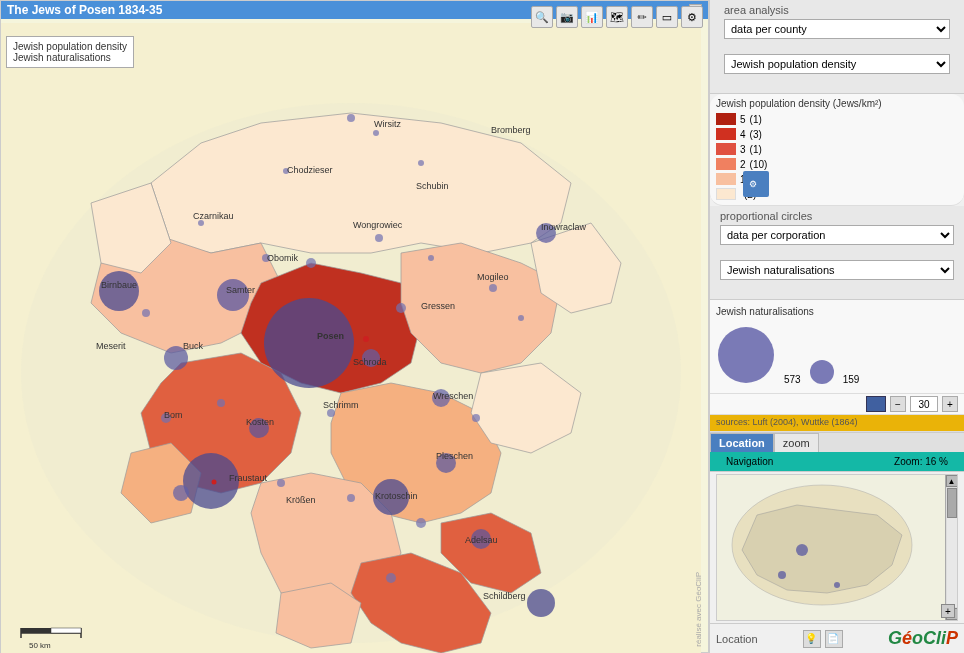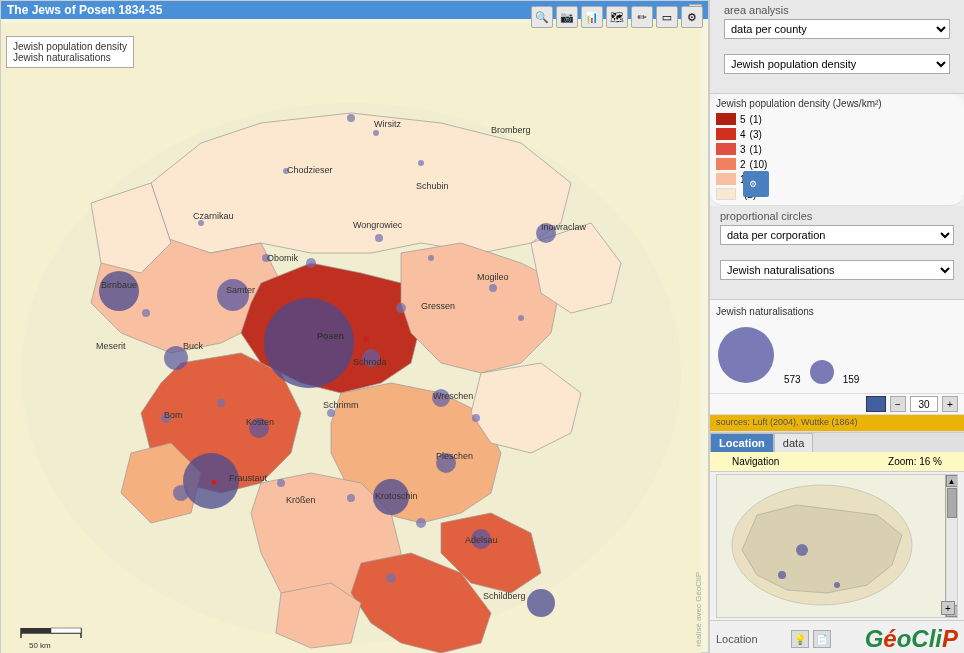--- a/index.html
+++ b/index.html
@@ -42,21 +42,21 @@
     .circle-blue-box { width: 20px; height: 16px; background: #4060a0; border: 1px solid #335; }
     .ctrl-btn { width: 16px; height: 16px; background: #ddd; border: 1px solid #aaa; cursor: pointer; font-size: 10px; display: flex; align-items: center; justify-content: center; }
     .ctrl-input { width: 28px; height: 16px; border: 1px solid #aaa; text-align: center; font-size: 10px; }
 
     #location-zoom { display: flex; flex-direction: column; flex: 1; border-top: 1px solid #ccc; }
     #location-tabs { display: flex; background: #e0e0e0; }
     .loc-tab { padding: 3px 8px; font-size: 11px; cursor: pointer; border: 1px solid #bbb; border-bottom: none; background: #c8d8f0; color: #333; }
     .loc-tab.active { background: #4a7fc0; color: white; font-weight: bold; }
     .loc-tab:not(.active) { background: #e8e8e8; }
 
-    #nav-area { padding: 4px 22px; background: #fef9c3; display: flex; align-items: center; justify-content: space-between; font-size: 10px; border-bottom: 1px solid #ccc; }
+    #nav-area { padding: 4px 16px; background: #14b8a6; display: flex; align-items: center; justify-content: space-between; font-size: 10px; border-bottom: 1px solid #ccc; }
 
     #minimap { position: relative; background: #f0f0e0; border: 1px solid #ccc; margin: 2px 6px; flex: 1; min-height: 140px; overflow: hidden; }
     #minimap-scroll { position: absolute; right: 0; top: 0; bottom: 0; width: 12px; background: #ddd; border-left: 1px solid #aaa; display: flex; flex-direction: column; align-items: center; }
     .scroll-btn { width: 12px; height: 12px; background: #bbb; border: 1px solid #888; cursor: pointer; display: flex; align-items: center; justify-content: center; font-size: 8px; }
     .scroll-track { flex: 1; background: #e8e8e8; width: 10px; margin: 1px; }
     .scroll-thumb { width: 10px; height: 30px; background: #aaa; border: 1px solid #888; }
     .scroll-plus { position: absolute; bottom: 2px; right: 2px; width: 14px; height: 14px; background: #ccc; border: 1px solid #888; cursor: pointer; font-size: 10px; display: flex; align-items: center; justify-content: center; }
 
     #outputs { display: flex; align-items: center; justify-content: space-between; padding: 4px 6px; background: #f0f0f0; border-top: 1px solid #ccc; }
     #outputs .section-title { font-size: 11px; color: #555; }
@@ -298,21 +298,21 @@
       <div class="ctrl-btn">+</div>
     </div>
 
     <div id="sources2">
       <div style="font-size:9px;color:#555;padding:2px 6px 4px;background:#eab308;border-bottom:1px solid #ddd;">sources: Luft (2004), Wuttke (1864)</div>
     </div>
 
     <div id="location-zoom">
       <div id="location-tabs">
         <div class="loc-tab active">Location</div>
-        <div class="loc-tab">data</div>
+        <div class="loc-tab">zoom</div>
       </div>
       <div id="nav-area">
         <span>Navigation</span>
         <span>Zoom: 16 %</span>
       </div>
       <div id="minimap">
         <svg width="220" height="140" viewBox="0 0 220 140">
           <rect x="0" y="0" width="220" height="140" fill="#f0f0e0"></rect>
           <ellipse cx="105" cy="70" rx="90" ry="60" fill="#e8e0c0" stroke="#aaa" stroke-width="0.5"></ellipse>
           <path d="M40,40 L80,30 L120,35 L160,40 L185,60 L175,90 L150,110 L110,118 L70,115 L40,100 L25,75 Z" fill="#d8d0b0" stroke="#999" stroke-width="0.5"></path>
@@ -331,17 +331,17 @@
       </div>
     </div>
 
     <div id="outputs">
       <span class="section-title">Location</span>
       <div style="display:flex;gap:4px;">
         <div class="output-icon">💡</div>
         <div class="output-icon">📄</div>
       </div>
       <div id="geoclip-logo">
-        <span style="color:#228844;font-style:italic;font-weight:bold;font-size:24px;">G<span style="color:#cc3300">é</span>oCli<span style="color:#cc3300">P</span></span>
+        <span style="color:#228844;font-style:italic;font-weight:bold;font-size:18px;">G<span style="color:#cc3300">é</span>oCli<span style="color:#cc3300">P</span></span>
       </div>
     </div>
   </div>
 </div>
 
 </body></html>

